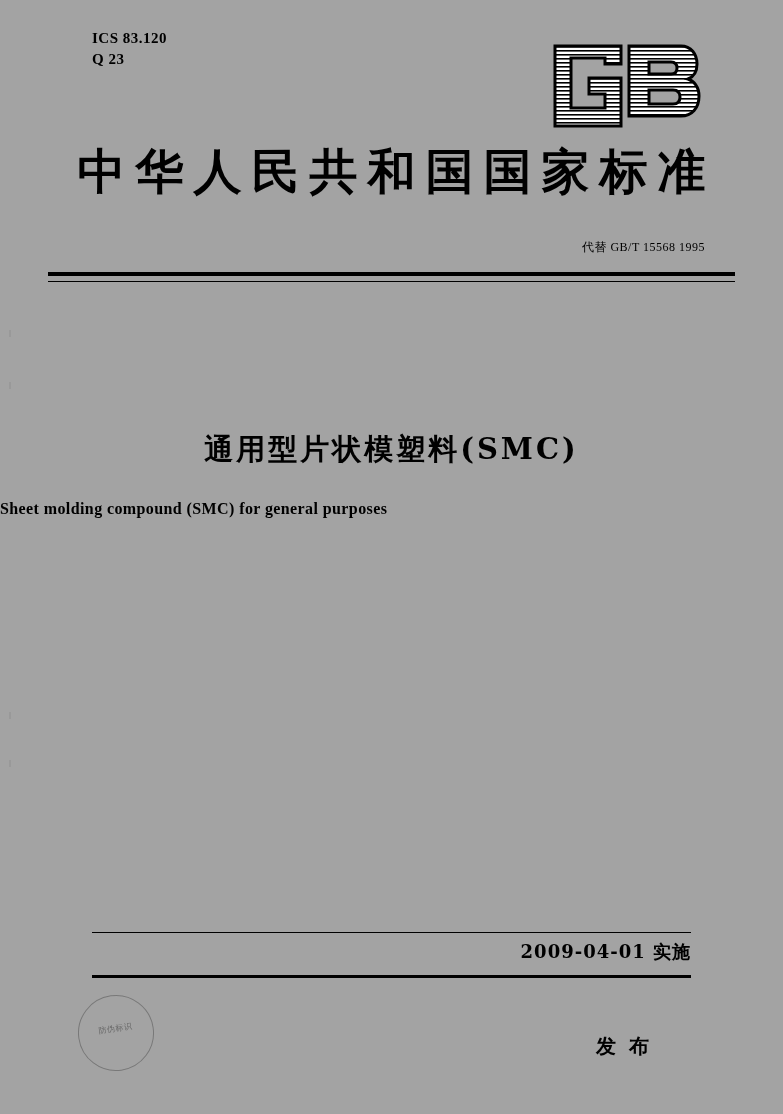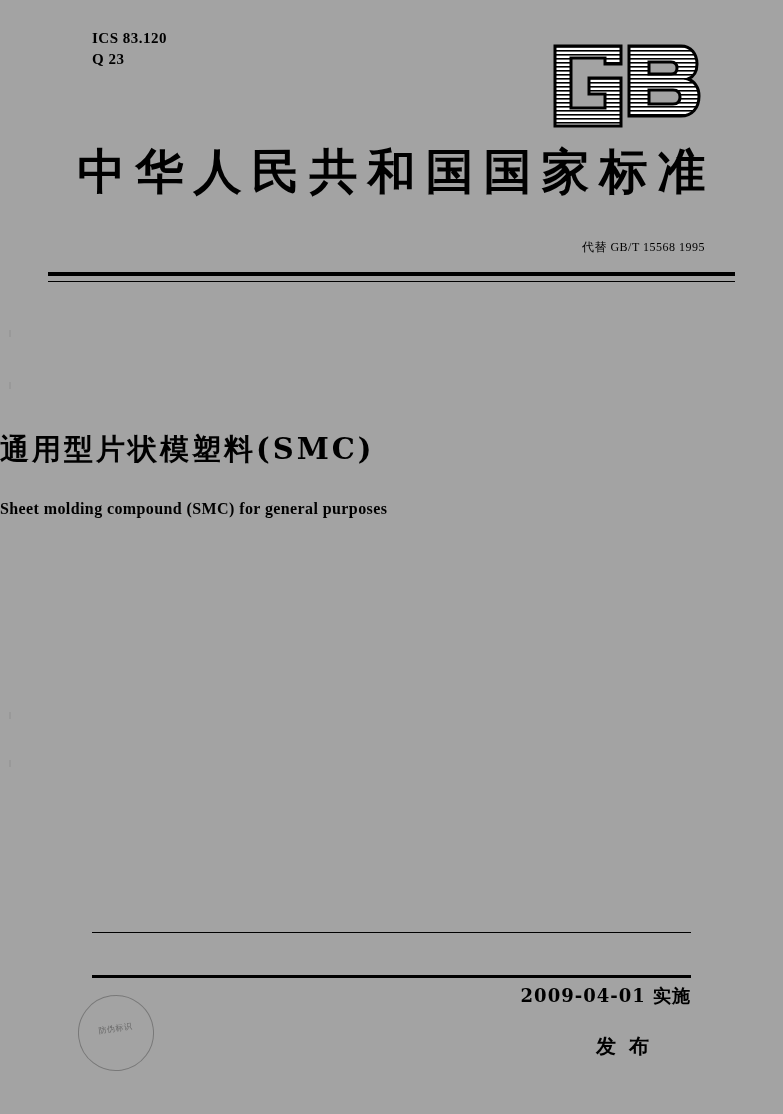--- a/index.html
+++ b/index.html
@@ -87,21 +87,21 @@
 
   .rule-bottom-thin  { top: 932px; height: 1px; left: 92px; right: 92px; }
   .rule-bottom-thick { top: 975px; height: 3px; left: 92px; right: 92px; }
 
   
   .doc-title {
     position: absolute;
     left: 0;
     right: 0;
     top: 430px;
-    text-align: left;
+    text-align: center;
     font-family: "DejaVu Serif", "Liberation Serif", serif;
     font-weight: bold;
     font-size: 29px;
     letter-spacing: 3px;
   }
   .doc-subtitle {
     position: absolute;
     left: 0;
     right: 0;
     top: 500px;
@@ -118,21 +118,21 @@
     left: 92px;
     top: 940px;
     font-family: "DejaVu Serif", "Liberation Serif", serif;
     font-weight: bold;
     font-size: 18px;
     letter-spacing: 1px;
   }
   .date-impl {
     position: absolute;
     right: 92px;
-    top: 984px;
+    top: 940px;
     font-family: "DejaVu Serif", "Liberation Serif", serif;
     font-weight: bold;
     font-size: 18px;
     letter-spacing: 1px;
   }
 
   
   .issuer {
     position: absolute;
     left: 150px;

